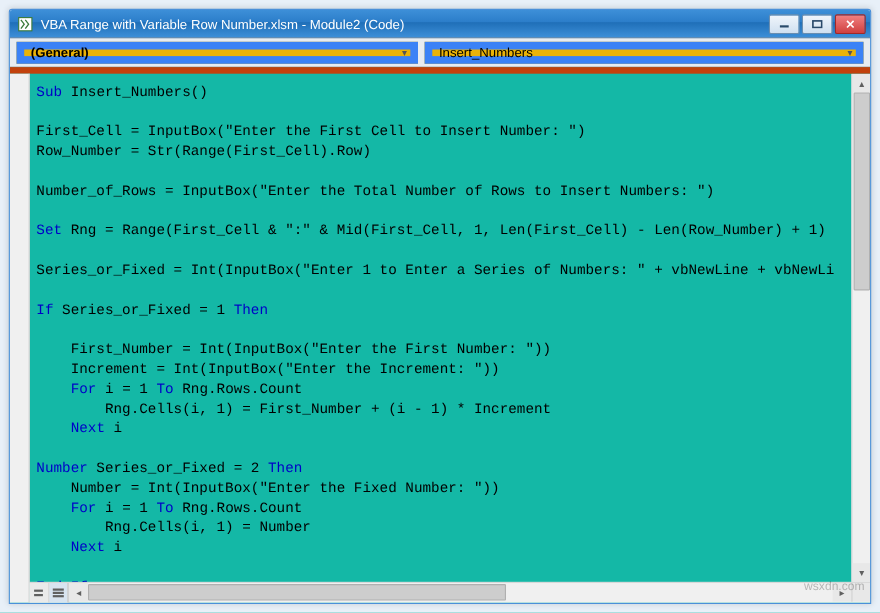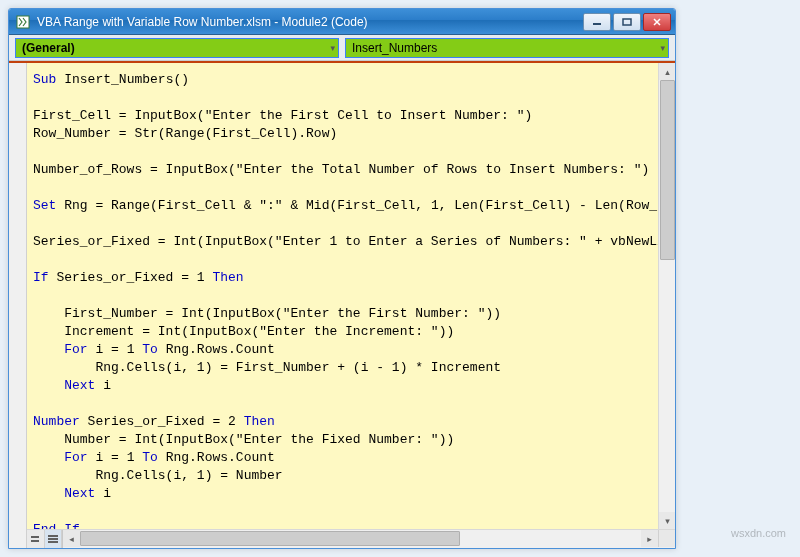--- a/index.html
+++ b/index.html
@@ -6,21 +6,21 @@
     body {
       font-family: Tahoma, "Segoe UI", sans-serif;
       background: #e8f0f8;
       width: 800px;
       height: 557px;
       overflow: hidden;
       font-size: 11px;
     }
     .window {
       margin: 8px;
-      width: 668px;
+      width: 784px;
       height: 541px;
       border: 1px solid #4a90d9;
       border-radius: 3px 3px 0 0;
       box-shadow: 0 0 6px rgba(0,0,0,0.15);
       background: #fff;
       display: flex;
       flex-direction: column;
       overflow: hidden;
     }
     .titlebar {
@@ -68,22 +68,22 @@
       background: #e8ecf0;
       border-bottom: 1px solid #c8ccd0;
       display: flex;
       align-items: center;
       padding: 2px 6px;
       gap: 6px;
     }
     .combo {
       flex: 1;
       height: 20px;
-      border: 1px solid #3b82f6;
-      background: #84cc16;
+      border: 7px solid #3b82f6;
+      background: #eab308;
       display: flex;
       align-items: center;
       padding: 0 6px;
       font-size: 12px;
       color: #000;
       position: relative;
       cursor: pointer;
     }
     .combo:first-child { max-width: 365px; }
     .combo .arrow {
@@ -91,22 +91,22 @@
       right: 3px;
       top: 50%;
       transform: translateY(-50%);
       font-size: 9px;
       color: #555;
     }
     .combo.left b { font-weight: bold; }
     .editor-frame {
       flex: 1;
       display: flex;
-      background: #fef9c3;
-      border-top: 2px solid #c2410c;
+      background: #14b8a6;
+      border-top: 6px solid #c2410c;
       min-height: 0;
     }
     .split-gutter {
       width: 18px;
       background: #f0f0f0;
       border-right: 1px solid #d0d0d0;
     }
     .code-pane {
       flex: 1;
       position: relative;

